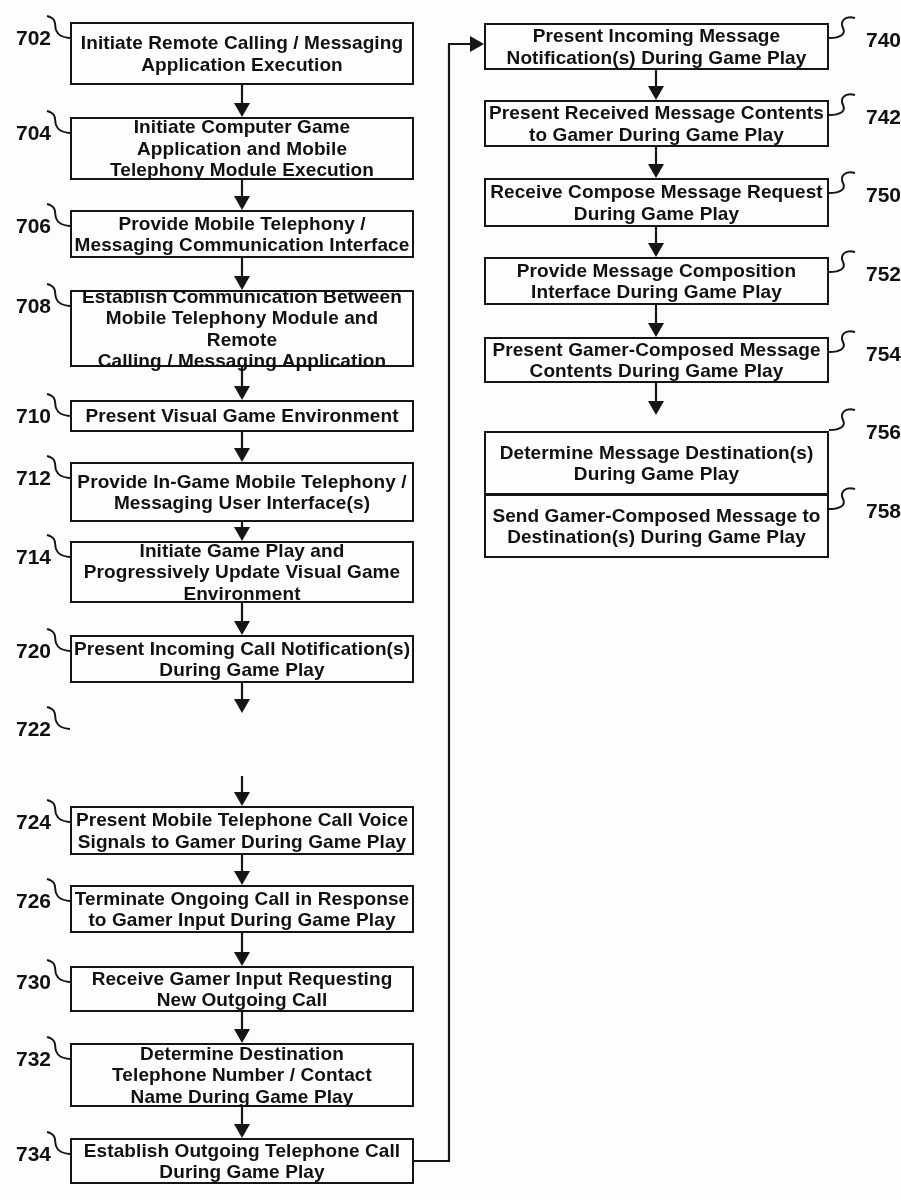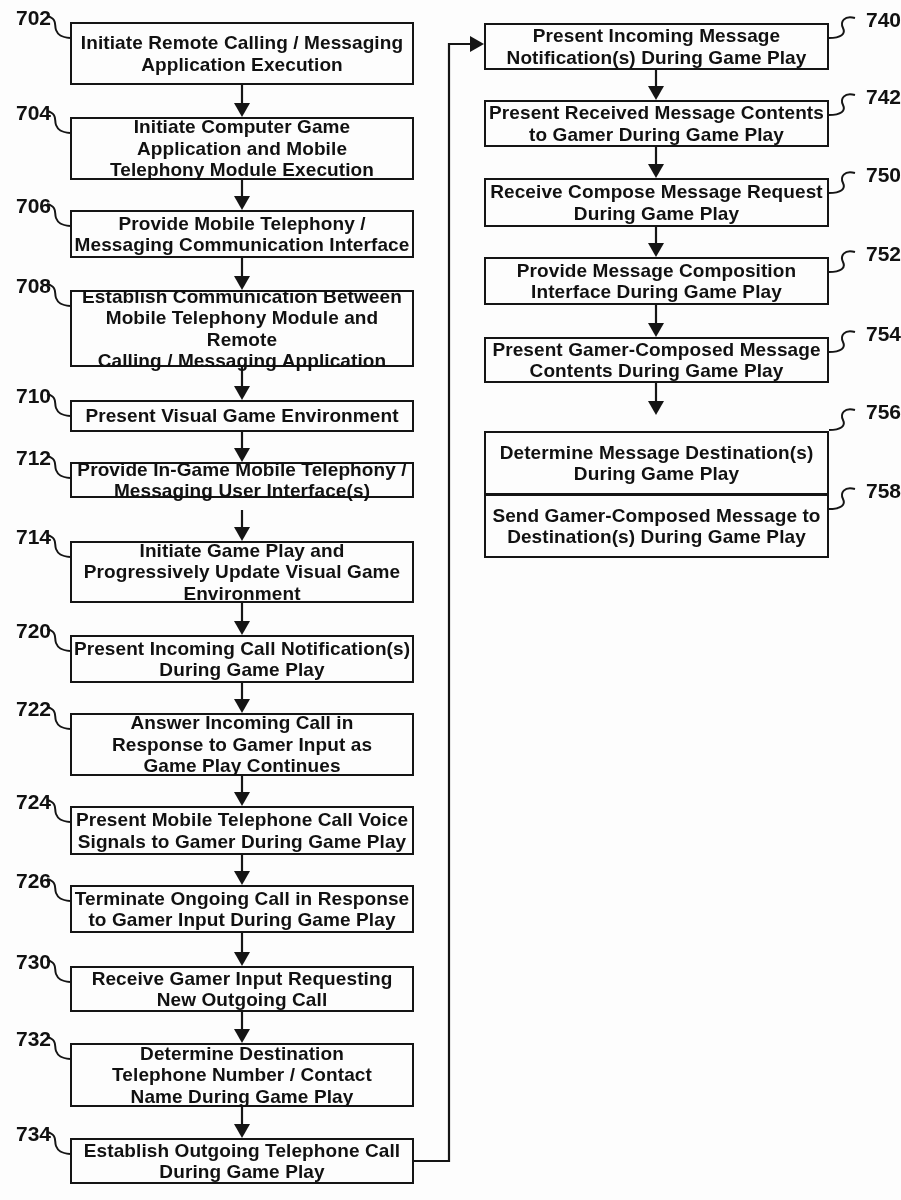--- a/index.html
+++ b/index.html
@@ -34,20 +34,21 @@
     letter-spacing: 0.1px;
   }
   .refnum {
     position: absolute;
     font-size: 21px;
     font-weight: 700;
     color: #111;
     width: 44px;
     height: 24px;
     line-height: 24px;
+    margin-top: 20px;
   }
   .refnum.left  { text-align: left; }
   .refnum.right { text-align: right; }
   svg path, svg line { stroke: #151515; fill: none; }
   svg polygon { fill: #151515; stroke: none; }
 </style>
 </head>
 <body>
 
 <div class="page">
@@ -158,30 +159,27 @@
 Application Execution</div>
   <div class="box" style="left:70px;top:117px;width:344px;height:63px">Initiate Computer Game
 Application and Mobile
 Telephony Module Execution</div>
   <div class="box" style="left:70px;top:210px;width:344px;height:48px">Provide Mobile Telephony /
 Messaging Communication Interface</div>
   <div class="box" style="left:70px;top:290px;width:344px;height:77px">Establish Communication Between
 Mobile Telephony Module and Remote
 Calling / Messaging Application</div>
   <div class="box" style="left:70px;top:400px;width:344px;height:32px">Present Visual Game Environment</div>
-  <div class="box" style="left:70px;top:462px;width:344px;height:36px">Provide In-Game Mobile Telephony /
+  <div class="box" style="left:70px;top:462px;width:344px;height:60px">Provide In-Game Mobile Telephony /
 Messaging User Interface(s)</div>
   <div class="box" style="left:70px;top:541px;width:344px;height:62px">Initiate Game Play and
 Progressively Update Visual Game
 Environment</div>
   <div class="box" style="left:70px;top:635px;width:344px;height:48px">Present Incoming Call Notification(s)
 During Game Play</div>
-  <div class="box" style="left:70px;top:713px;width:344px;height:63px">Answer Incoming Call in
-Response to Gamer Input as
-Game Play Continues</div>
   <div class="box" style="left:70px;top:806px;width:344px;height:49px">Present Mobile Telephone Call Voice
 Signals to Gamer During Game Play</div>
   <div class="box" style="left:70px;top:885px;width:344px;height:48px">Terminate Ongoing Call in Response
 to Gamer Input During Game Play</div>
   <div class="box" style="left:70px;top:966px;width:344px;height:46px">Receive Gamer Input Requesting
 New Outgoing Call</div>
   <div class="box" style="left:70px;top:1043px;width:344px;height:64px">Determine Destination
 Telephone Number / Contact
 Name During Game Play</div>
   <div class="box" style="left:70px;top:1138px;width:344px;height:46px">Establish Outgoing Telephone Call

